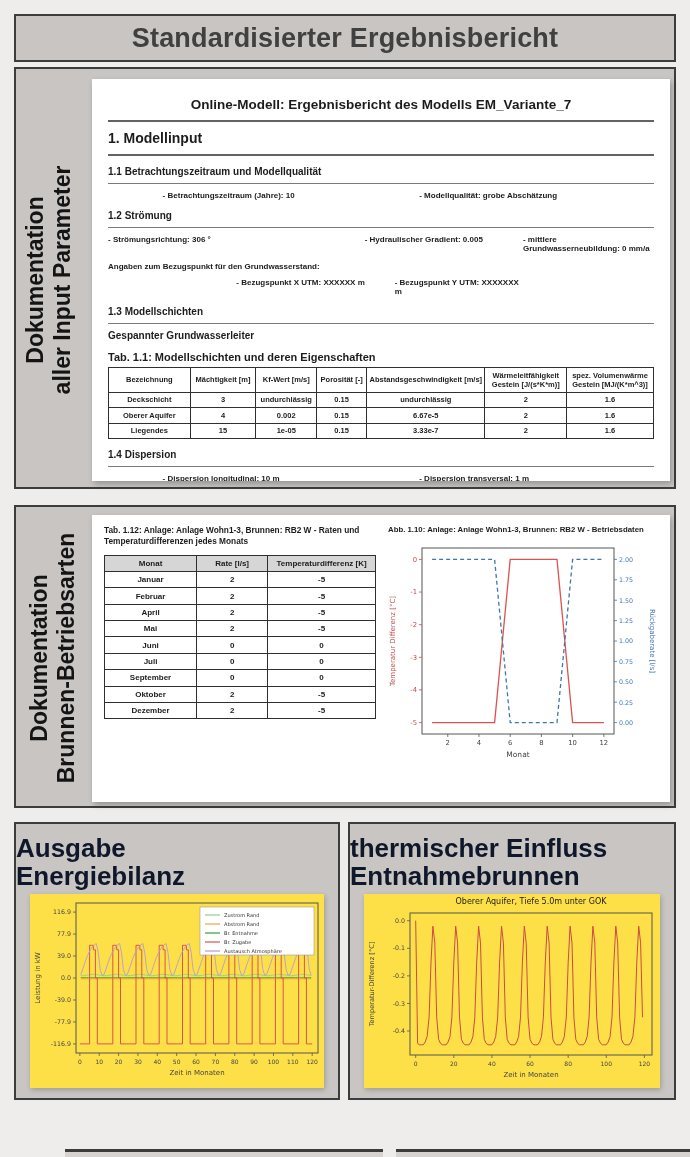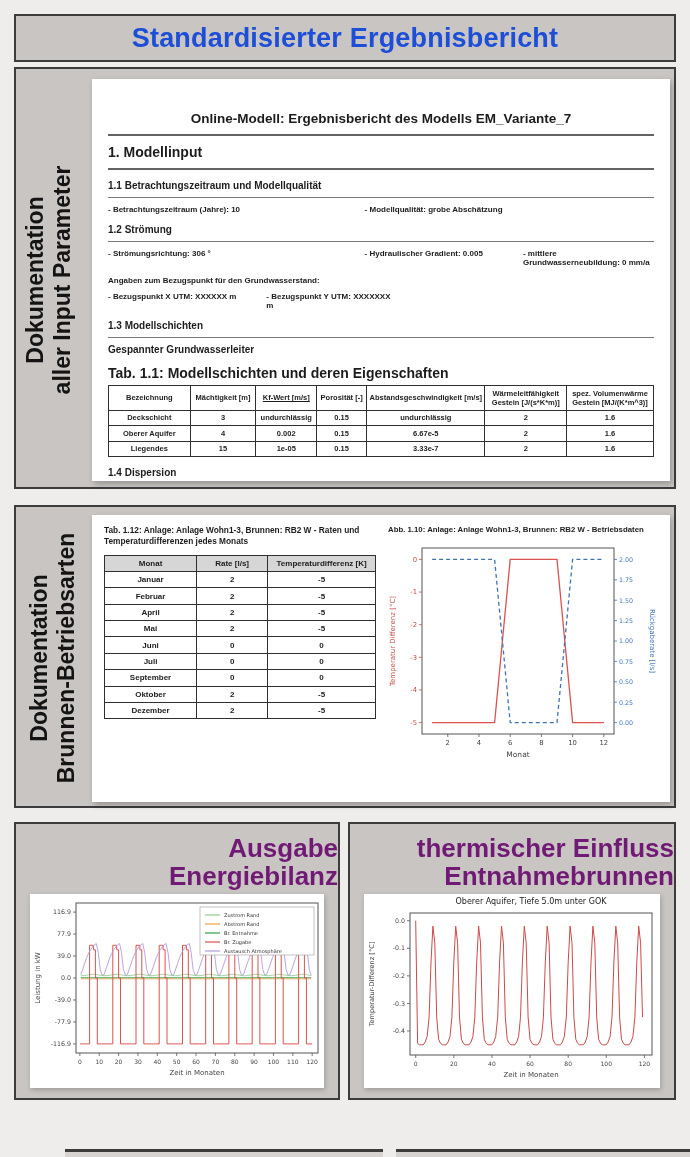--- a/index.html
+++ b/index.html
@@ -6,62 +6,62 @@
   body{
     width:690px;height:1157px;position:relative;overflow:hidden;
     background:#efedeb;
     font-family:"Liberation Sans","DejaVu Sans",sans-serif;
     color:#1c1c1c;
   }
   .box{position:absolute;background:#c9c5c3;border:2px solid #3c3c3c;box-sizing:border-box;}
   .whitepanel{position:absolute;background:#ffffff;box-shadow:2px 3px 6px rgba(0,0,0,.25);box-sizing:border-box;}
   
   #header{left:14px;top:14px;width:662px;height:48px;display:flex;align-items:center;justify-content:center;}
-  #header .t{font-size:27px;font-weight:700;letter-spacing:.2px;color:#1d4ed8;}
+  #header .t{font-size:27px;font-weight:700;letter-spacing:.2px;color:#404040;}
   
   .vlabel{position:absolute;transform:rotate(-90deg);transform-origin:center;text-align:center;
     font-weight:700;color:#141414;font-size:23px;line-height:1.18;}
   
   #sec1{left:14px;top:67px;width:662px;height:422px;}
   #sec1 .vlabel{left:-174px;top:181px;width:420px;height:60px;}
-  #doc1{left:76px;top:10px;width:578px;height:402px;padding:28px 16px;overflow:hidden;}
+  #doc1{left:76px;top:10px;width:578px;height:402px;padding:14px 16px;overflow:hidden;}
   #doc1 .title{font-size:13.5px;font-weight:700;text-align:center;margin:4px 0 0 0;}
   .rule{border:none;border-top:2px solid #636363;margin:8px 0 6px 0;}
   .rule2{border:none;border-top:1px solid #7a7a7a;margin:6px 0 5px 0;}
   .h2{font-size:14px;font-weight:700;margin-top:8px;}
   .h3{font-size:10px;font-weight:700;margin-top:10px;}
-  .prow{display:flex;font-size:8px;font-weight:700;margin:7px 0 2px 0;}
+  .prow{display:flex;font-size:8px;font-weight:700;margin:7px 0 2px 0;justify-content:center;}
   .prow .c1{width:47%;}
   .prow .c2{width:33%;}
   .prow .c3{width:20%;}
   .prow3 .c1{width:47%;}
   .prow3 .c2{width:29%;}
   .prow3 .c3{width:24%;}
   .pintro{font-size:8px;font-weight:700;margin:9px 0 2px 0;}
-  .cap{font-size:14px;font-weight:700;margin:10px 0 4px 0;}
+  .cap{font-size:11px;font-weight:700;margin:10px 0 4px 0;}
   table.ltab{width:100%;border-collapse:collapse;table-layout:fixed;}
   table.ltab th,table.ltab td{border:1px solid #2f2f2f;font-size:7.5px;font-weight:700;text-align:center;
     padding:2.5px 1px;white-space:pre-line;line-height:1.25;}
   
   #sec2{left:14px;top:505px;width:662px;height:303px;}
   #sec2 .vlabel{left:-110px;top:121px;width:300px;height:60px;}
   #panel2{left:76px;top:8px;width:578px;height:287px;padding:8px 10px;}
   #panel2 .cols{display:flex;}
   #panel2 .colL{width:290px;}
   #panel2 .colR{width:278px;margin-left:10px;}
   .tcap{font-size:8.3px;font-weight:700;line-height:1.3;margin:2px 0 8px 2px;}
   .acap{font-size:7.8px;font-weight:700;white-space:nowrap;margin:2px 0 2px 2px;}
   table.mtab{width:272px;border-collapse:collapse;table-layout:fixed;margin-left:2px;}
   table.mtab th{background:#d6d6d6;}
   table.mtab th,table.mtab td{border:1px solid #2f2f2f;font-size:8px;font-weight:700;text-align:center;padding:3.2px 1px;}
   
   #bl{left:14px;top:822px;width:326px;height:278px;}
   #br{left:348px;top:822px;width:328px;height:278px;}
-  .btitle{font-size:26px;font-weight:700;text-align:right;line-height:1.08;margin-top:10px;color:#701a75;}
-  .chartpanel{position:absolute;left:14px;top:70px;right:14px;bottom:10px;background:#ffffff;
+  .btitle{font-size:26px;font-weight:700;text-align:left;line-height:1.08;margin-top:10px;color:#0f172a;}
+  .chartpanel{position:absolute;left:14px;top:70px;right:14px;bottom:10px;background:#fde047;
     box-shadow:1px 2px 5px rgba(0,0,0,.22);display:flex;align-items:center;justify-content:center;}
   
   .strip{position:absolute;top:1149px;height:8px;background:#d6d3d1;border-top:3px solid #3c3c3c;}
   #strip1{left:65px;width:318px;}
   #strip2{left:396px;width:294px;}
   svg text{font-family:"DejaVu Sans","Liberation Sans",sans-serif;}
 </style>
 </head>
 <body>
 
@@ -99,21 +99,21 @@
     </div>
     <div class="h3">1.3 Modellschichten</div>
     <hr class="rule2">
     <div class="h3" style="margin-top:6px;">Gespannter Grundwasserleiter</div>
     <div class="cap">Tab. 1.1: Modellschichten und deren Eigenschaften</div>
     <table class="ltab">
       <thead>
           <tr>
             <th style="width: 15%;">Bezeichnung</th>
             <th style="width: 12%;">Mächtigkeit [m]</th>
-            <th style="width: 11%; text-decoration: underline;">Kf-Wert [m/s]</th>
+            <th style="width: 11%;">Kf-Wert [m/s]</th>
             <th style="width: 9%;">Porosität [-]</th>
             <th style="width: 22%;">Abstandsgeschwindigkeit [m/s]</th>
             <th style="width: 15%;">Wärmeleitfähigkeit
 Gestein [J/(s*K*m)]</th>
             <th style="width: 16%;">spez. Volumenwärme
 Gestein [MJ/(K*m^3)]</th>
           </tr>
         </thead>
       <tbody>
           <tr>

